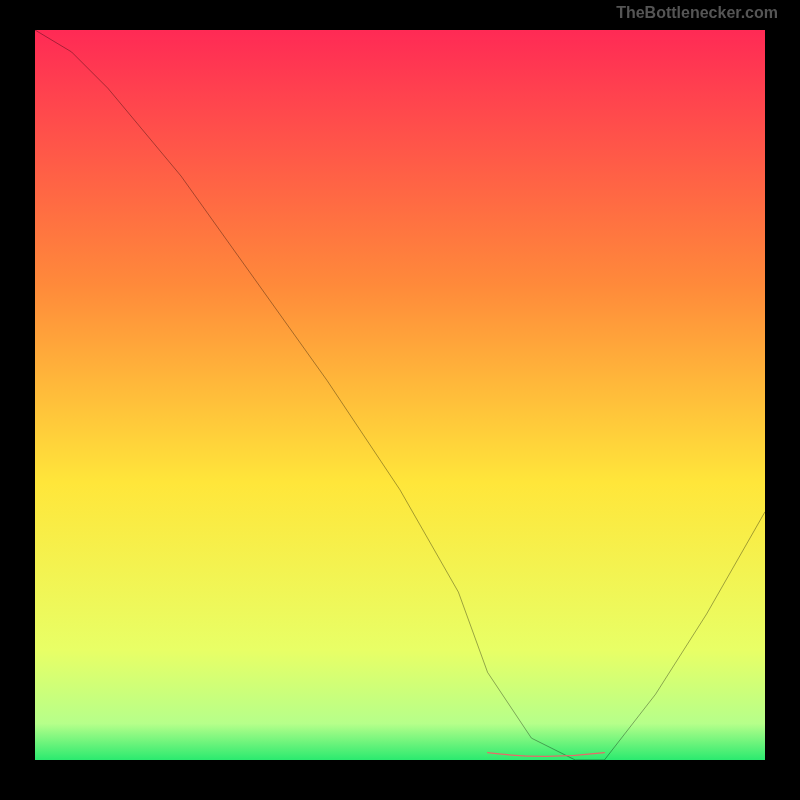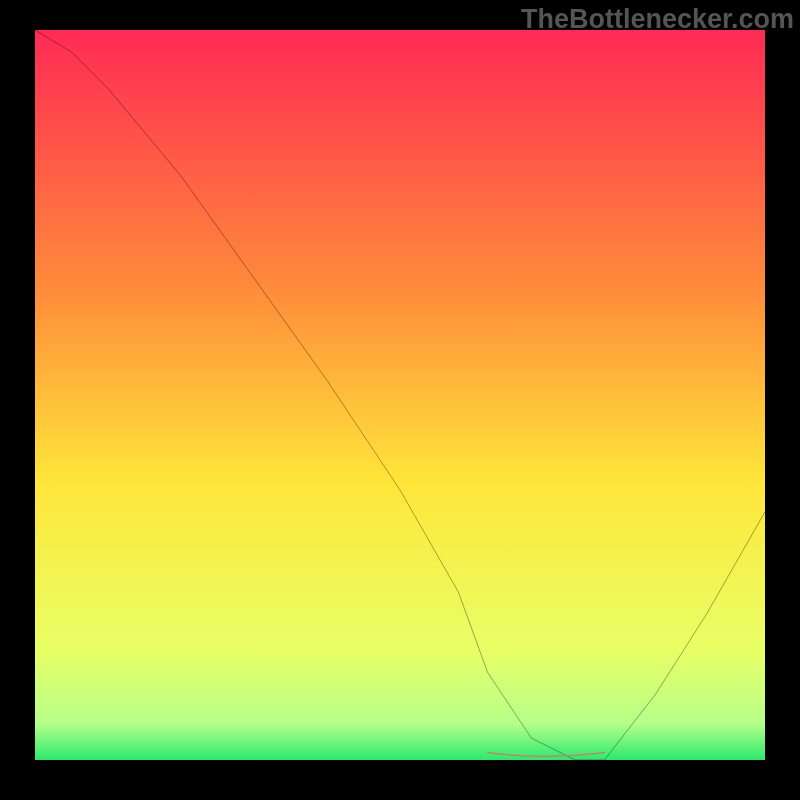--- a/index.html
+++ b/index.html
@@ -7,23 +7,23 @@
     width: 800px;
     height: 800px;
     background: #000;
     position: relative;
     font-family: Arial, sans-serif;
     overflow: hidden;
   }
   .watermark {
     position: absolute;
     top: 4px;
-    right: 6px;
+    right: 22px;
     color: #555;
-    font-size: 27px;
+    font-size: 16px;
     font-weight: bold;
     z-index: 10;
   }
   .frame {
     position: absolute;
     left: 35px;
     top: 30px;
     width: 730px;
     height: 730px;
     background: #000;

